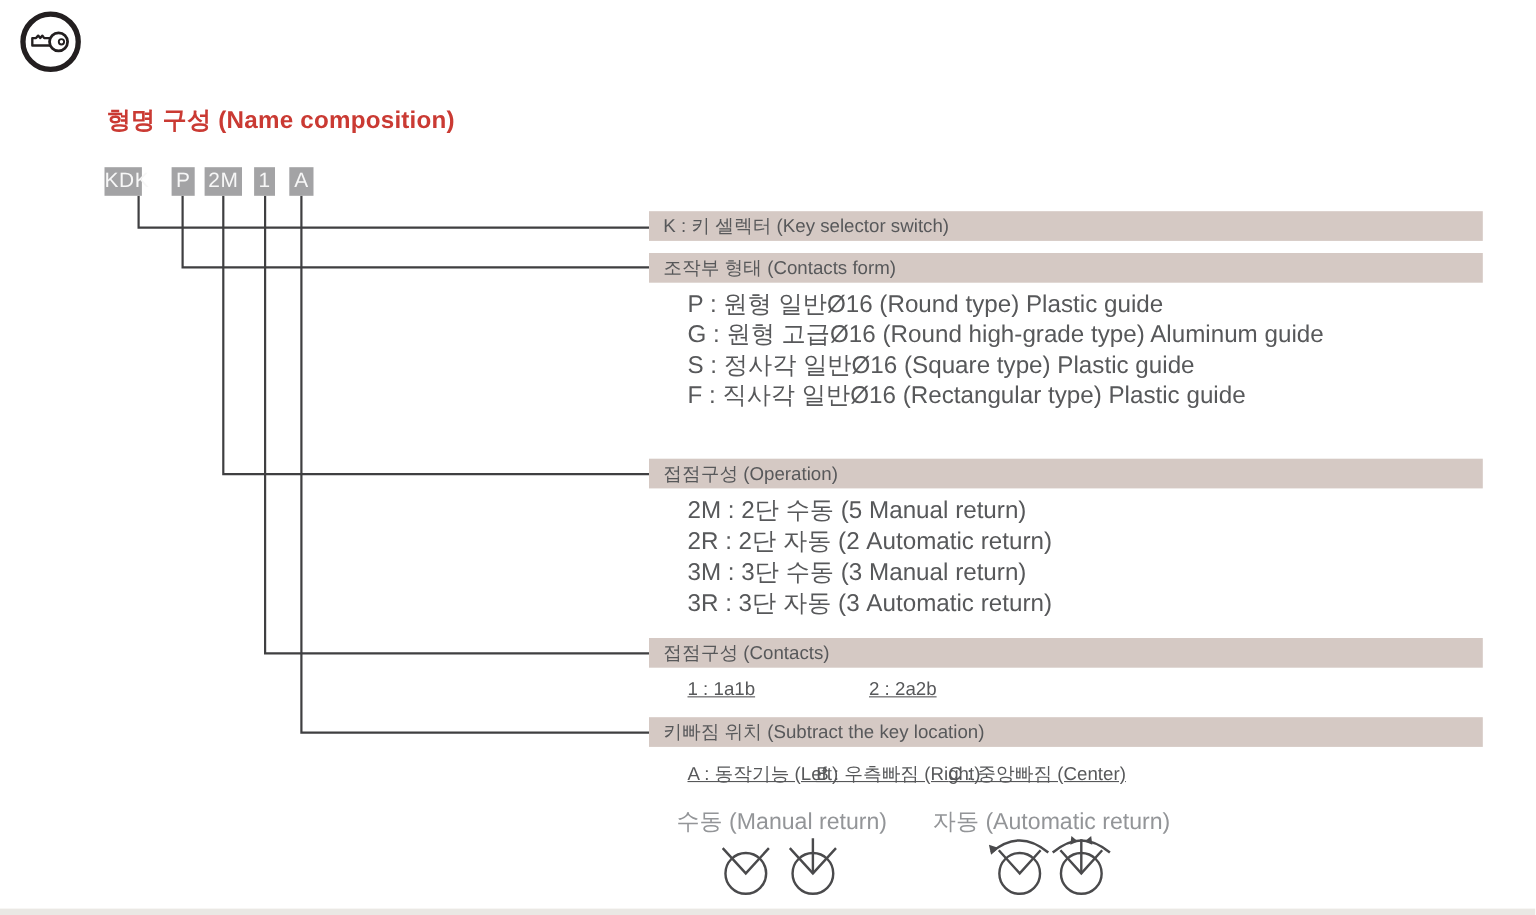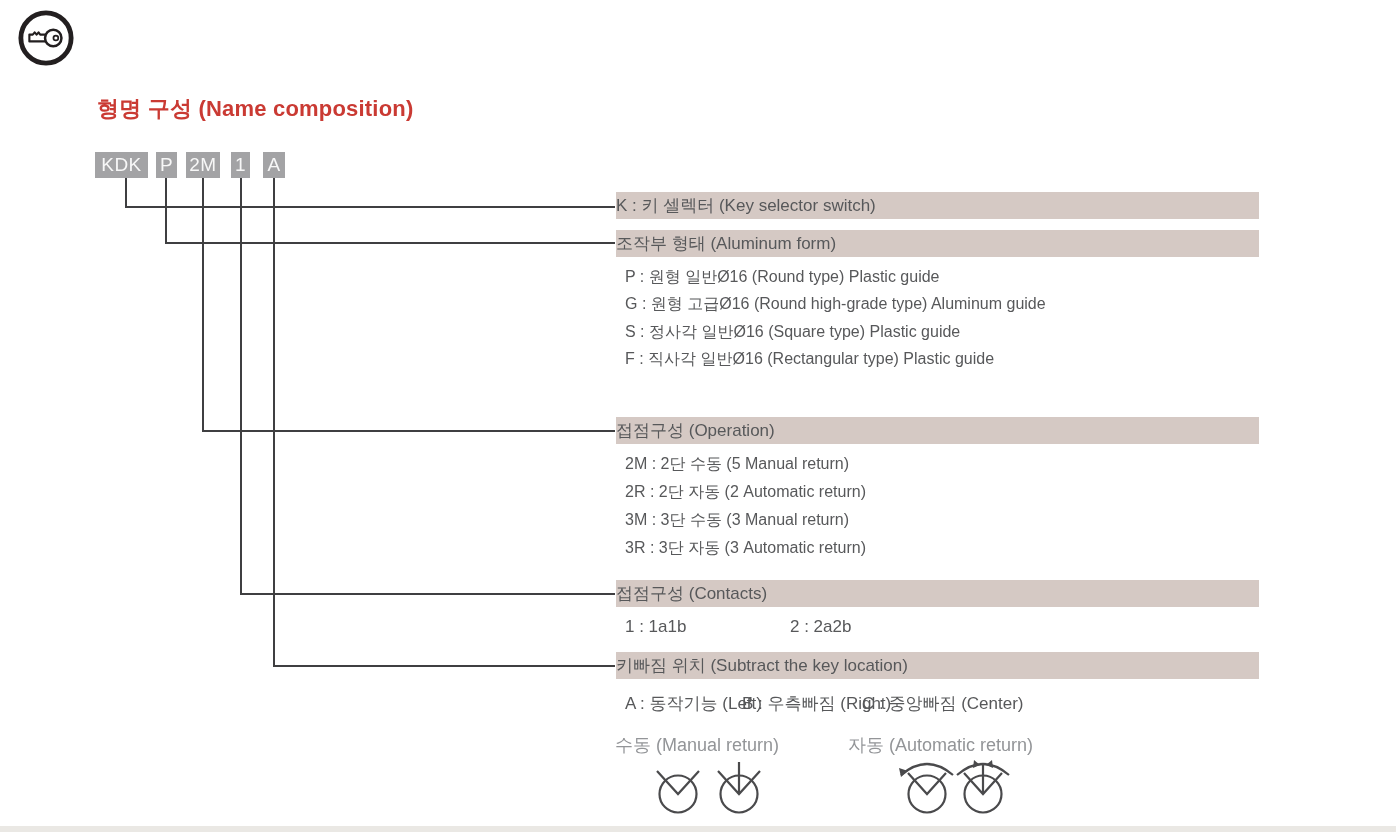--- a/index.html
+++ b/index.html
@@ -19,31 +19,31 @@
   }
   
   .code{
     position:absolute;top:152px;height:26px;line-height:26px;background:#a3a3a5;
     color:#f7f7f7;font-size:19px;text-align:center;letter-spacing:0.5px;
   }
   
   .tree{position:absolute;left:0;top:0;width:1396px;height:832px;pointer-events:none;}
   
   .bar{
-    position:absolute;left:616px;width:643px;height:27px;line-height:27px;
-    background:#d5c9c4;color:#57585a;font-size:17px;
+    position:absolute;left:590px;width:758px;height:27px;line-height:27px;
+    background:#d5c9c4;color:#57585a;font-size:17px;padding-left:13px;
     box-sizing:border-box;white-space:nowrap;
   }
   
-  .opts{position:absolute;left:625px;font-size:16px;color:#57585a;white-space:nowrap;}
+  .opts{position:absolute;left:625px;font-size:22px;color:#57585a;white-space:nowrap;}
   .opts div{height:27.3px;line-height:27.3px;}
   .opts.wide div{height:28px;line-height:28px;}
-  .inline-opt{position:absolute;font-size:17px;color:#57585a;white-space:nowrap;}
+  .inline-opt{position:absolute;font-size:17px;color:#57585a;white-space:nowrap;text-decoration:underline;}
   
-  .legend-label{position:absolute;top:733px;font-size:18px;color:#939598;white-space:nowrap;}
+  .legend-label{position:absolute;top:733px;font-size:21px;color:#939598;white-space:nowrap;}
   .dial{position:absolute;top:757px;width:62px;height:62px;}
   
   .bottom-strip{position:absolute;left:0;top:826px;width:1396px;height:6px;background:#eae8e4;}
 </style>
 </head>
 <body>
 
 <div class="page">
 
   <svg class="tree" viewBox="0 0 1396 832" xmlns="http://www.w3.org/2000/svg">
@@ -57,28 +57,28 @@
   </svg>
 
   <svg class="key-badge" viewBox="0 0 60 60" xmlns="http://www.w3.org/2000/svg">
     <circle cx="30" cy="30" r="26" fill="none" stroke="#231f20" stroke-width="5"></circle>
     <circle cx="37.5" cy="30" r="8.5" fill="none" stroke="#231f20" stroke-width="2.6"></circle>
     <circle cx="40.2" cy="30" r="2.5" fill="none" stroke="#231f20" stroke-width="1.8"></circle>
     <path d="M29.5 26.5 H24 L22.3 24.2 L20.3 26.5 L18.3 24.2 L16.3 26.5 H12.8 V33.5 H29.5" fill="none" stroke="#231f20" stroke-width="2.2" stroke-linejoin="round"></path>
   </svg>
   <div class="red-heading">형명 구성 (Name composition)</div>
 
-  <span class="code" style="left:95px;width:53px">KDK</span>
+  <span class="code" style="left:95px;width:34px">KDK</span>
   <span class="code" style="left:156px;width:21px">P</span>
   <span class="code" style="left:186px;width:34px">2M</span>
   <span class="code" style="left:231px;width:19px">1</span>
   <span class="code" style="left:263px;width:22px">A</span>
 
   <div class="bar" style="top:192px">K : 키 셀렉터 (Key selector switch)</div>
-  <div class="bar" style="top:230px">조작부 형태 (Aluminum form)</div>
+  <div class="bar" style="top:230px">조작부 형태 (Contacts form)</div>
   <div class="bar" style="top:417px">접점구성 (Operation)</div>
   <div class="bar" style="top:652px">키빠짐 위치 (Subtract the key location)</div>
   <div class="bar" style="top:580px">접점구성 (Contacts)</div>
 
   <div class="opts" style="top:263px">
     <div>P : 원형 일반Ø16 (Round type) Plastic guide</div>
     <div>G : 원형 고급Ø16 (Round high-grade type) Aluminum guide</div>
     <div>S : 정사각 일반Ø16 (Square type) Plastic guide</div>
     <div>F : 직사각 일반Ø16 (Rectangular type) Plastic guide</div>
   </div>

